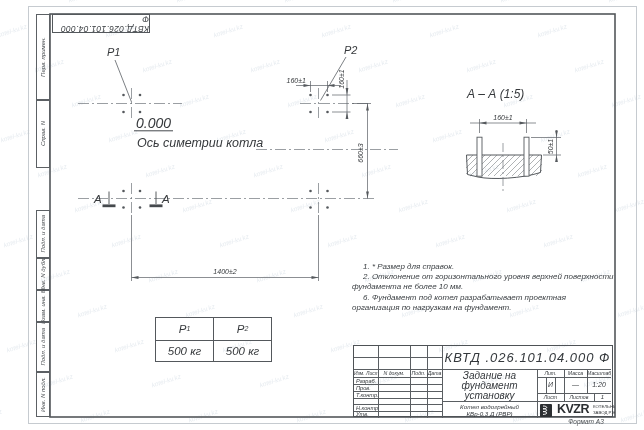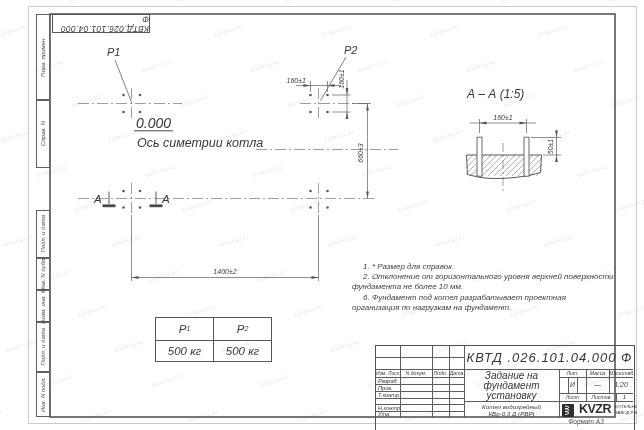--- a/index.html
+++ b/index.html
@@ -25,21 +25,21 @@
   #notes p{margin:0;text-indent:11px;}
   
   #loads{position:absolute;left:155px;top:317px;width:117px;height:45px;border:1px solid #54585c;
          box-sizing:border-box;font-style:italic;}
   #loads .lrow{display:flex;height:50%;}
   #loads .lrow + .lrow{border-top:1px solid #54585c;}
   #loads .lcell{flex:1;display:flex;align-items:center;justify-content:center;font-size:11.5px;color:#36393c;}
   #loads .lcell + .lcell{border-left:1px solid #54585c;}
   #loads sub{font-size:7px;}
   
-  #tb{position:absolute;left:375px;top:345px;width:260px;height:86px;border:1.3px solid #4e5256;
+  #tb{position:absolute;left:353px;top:345px;width:260px;height:72px;border:1.3px solid #4e5256;
       box-sizing:border-box;}
   .tline{position:absolute;background:#5a5e62;}
   .tbl{position:absolute;font-style:italic;color:#34383c;overflow:hidden;white-space:nowrap;}
   .c{text-align:center;}
   #tb-docnum{left:90px;top:2px;width:167px;height:19px;line-height:19px;font-size:13px;letter-spacing:1px;}
   .tb-title{left:90px;width:91px;height:10px;line-height:10px;font-size:10px;font-style:italic;}
   .tb-prod{left:90px;width:91px;height:8px;line-height:8px;font-size:6.2px;}
   #logo-kvzr{left:199px;top:55px;width:40px;height:16px;line-height:16px;font-size:12.5px;
              font-weight:bold;font-style:normal;letter-spacing:-0.5px;color:#2c2f32;}
   .logo-sub{left:239px;width:22px;height:5px;line-height:5px;font-size:4.3px;font-style:normal;color:#2c2f32;}

